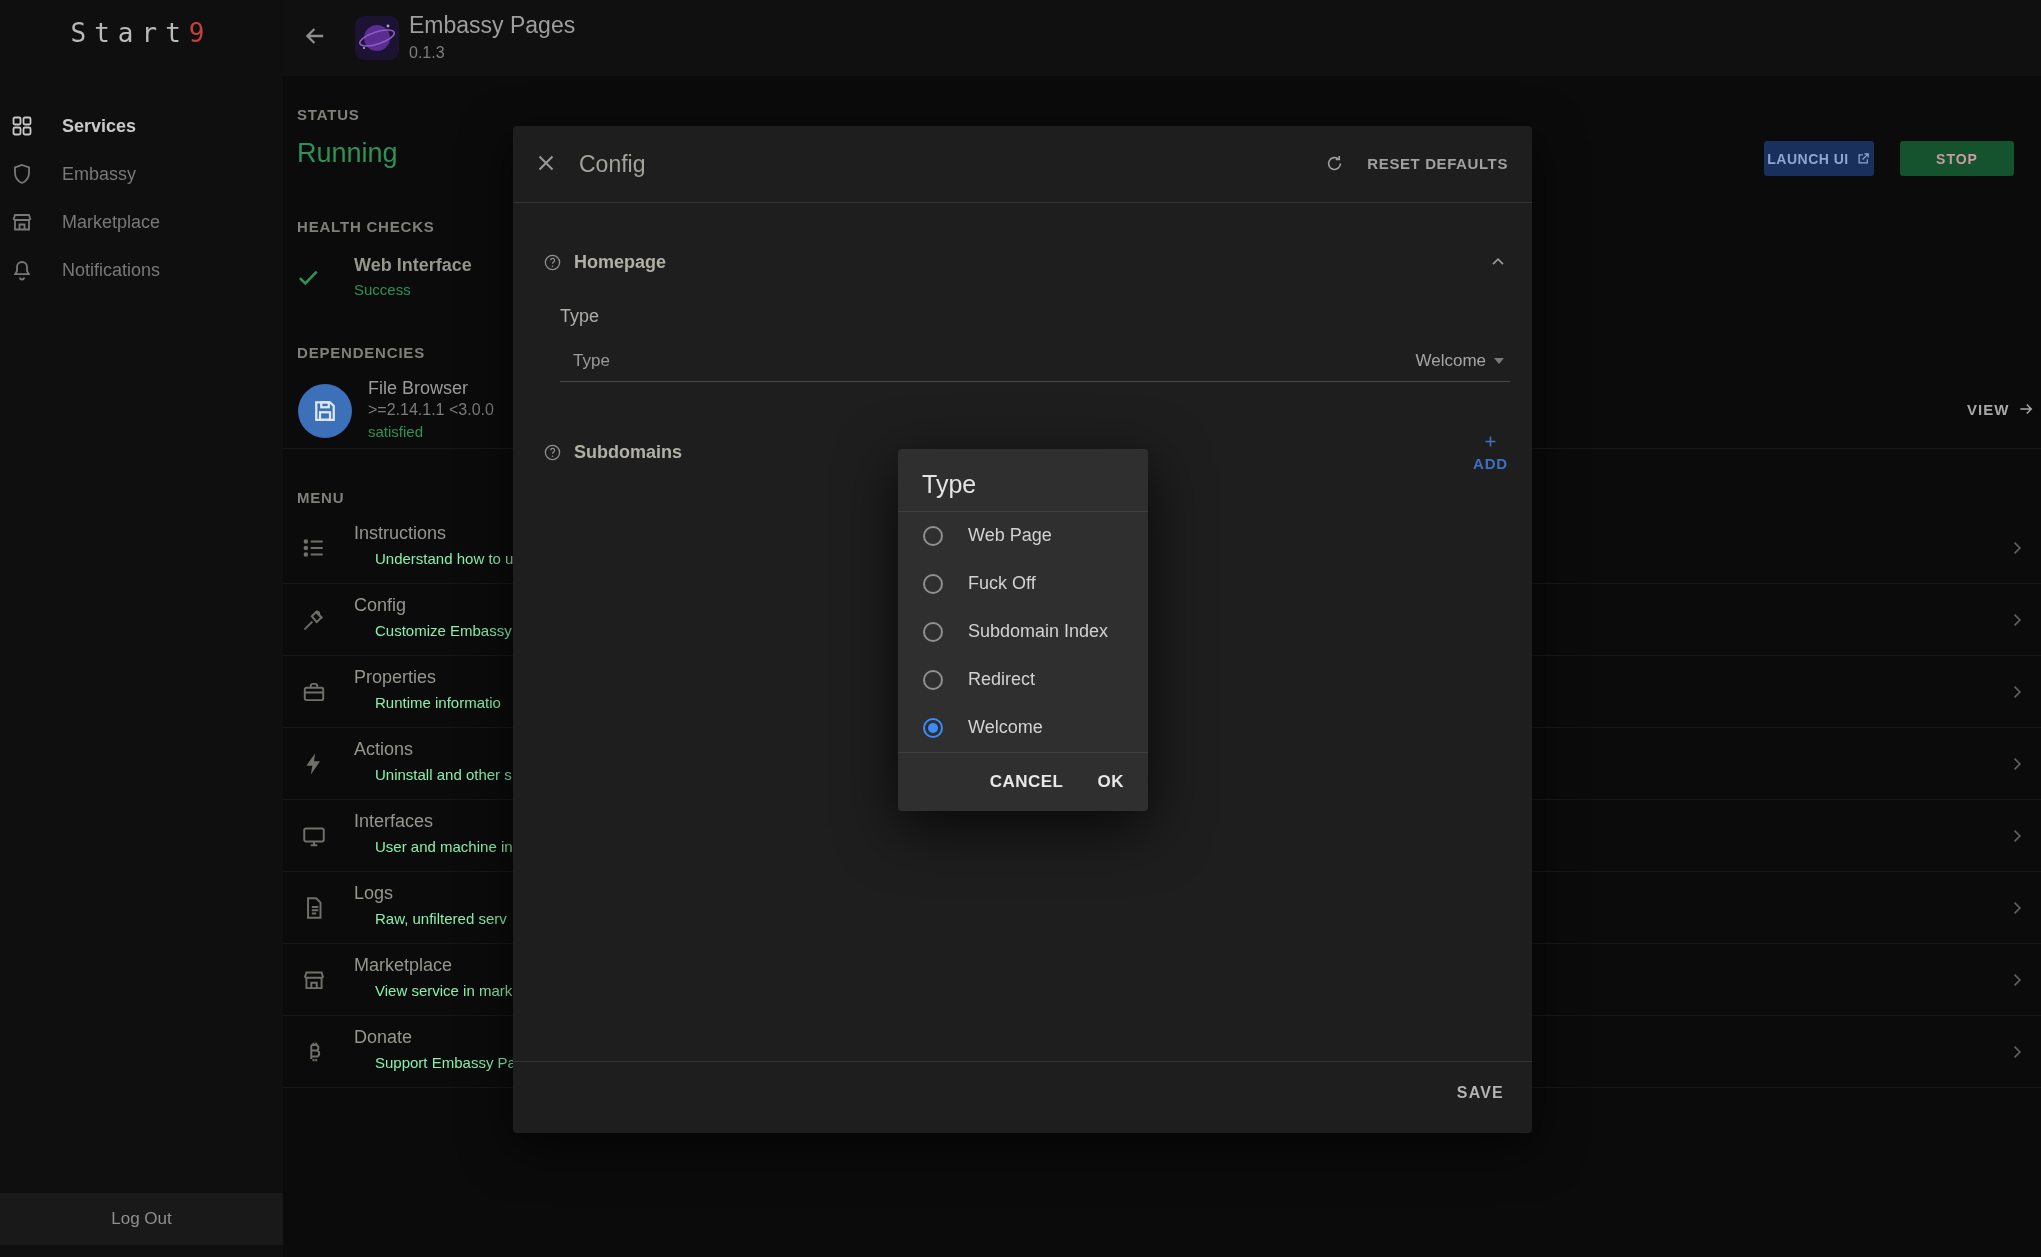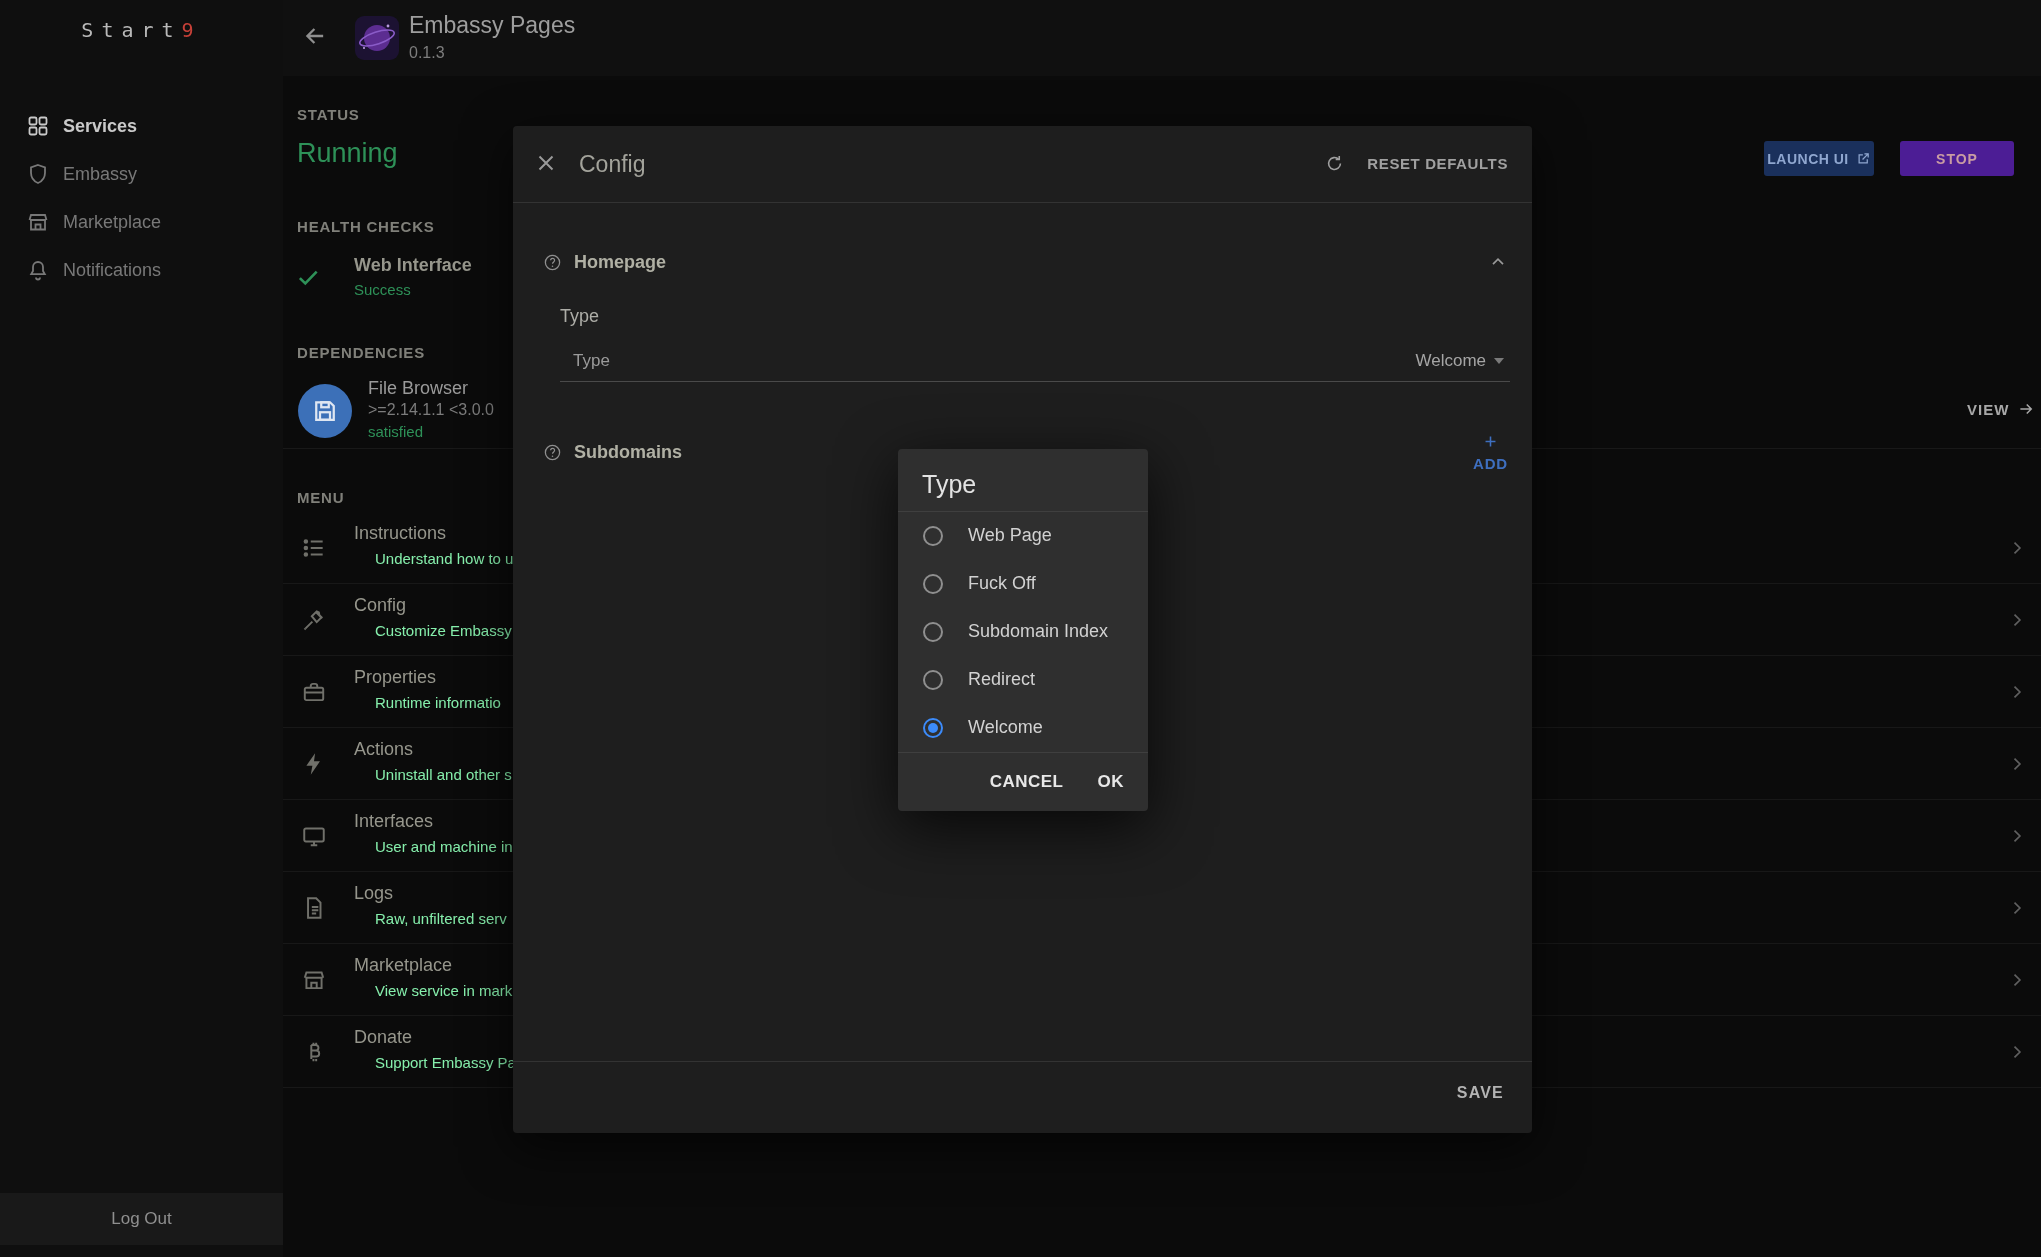--- a/index.html
+++ b/index.html
@@ -3,24 +3,24 @@
 <meta charset="utf-8">
 <style>
   * { margin:0; padding:0; box-sizing:border-box; }
   html,body { width:2041px; height:1257px; overflow:hidden; background:#060606;
     font-family:"Liberation Sans","DejaVu Sans",sans-serif; }
   .screen { position:relative; width:2041px; height:1257px; background:#0a0a0a; }
 
   
   .sidebar { position:absolute; left:0; top:0; bottom:0; width:283px; background:#0f0f0f; z-index:5; }
   .logo { position:absolute; top:18px; left:0; width:100%; text-align:center;
-    font-family:"DejaVu Sans Mono",monospace; font-size:20px; letter-spacing:8px; color:#b9b9b9; }
+    font-family:"DejaVu Sans Mono",monospace; font-size:26px; letter-spacing:8px; color:#b9b9b9; }
   .logo .logo-accent { color:#c64038; }
   .nav { position:absolute; top:102px; left:0; width:100%; }
-  .nav-item { height:48px; display:flex; align-items:center; padding-left:26px; gap:13px;
+  .nav-item { height:48px; display:flex; align-items:center; padding-left:10px; gap:28px;
     color:#787878; cursor:pointer; }
   .nav-item.active { color:#c9c9c9; }
   .nav-icon { width:24px; height:24px; display:inline-flex; }
   .nav-icon svg { width:24px; height:24px; }
   .nav-label { font-size:18px; font-weight:600; }
   .nav-item:not(.active) .nav-label { font-weight:400; }
   .logout { position:absolute; left:0; right:0; bottom:12px; height:52px; background:#191919;
     color:#8f8f8f; font-size:17px; display:flex; align-items:center; justify-content:center; cursor:pointer; }
 
   
@@ -34,21 +34,21 @@
   .app-version { position:absolute; left:126px; top:44px; font-size:16px; color:#7d7d7d; }
 
   .section-label { position:absolute; left:14px; font-size:15px; font-weight:700;
     letter-spacing:.8px; color:#80807a; }
   .status-value { position:absolute; left:14px; top:138px; font-size:27px; font-weight:500; color:#2e9158; }
 
   .btn-launch { position:absolute; left:1481px; top:141px; width:110px; height:35px; background:#1a305c;
     border-radius:3px; color:#8fa6cf; font-size:14px; font-weight:700; letter-spacing:.5px;
     display:flex; align-items:center; justify-content:center; gap:7px; cursor:pointer; }
   .btn-launch svg { width:15px; height:15px; }
-  .btn-stop { position:absolute; left:1617px; top:141px; width:114px; height:35px; background:#4c1d95;
+  .btn-stop { position:absolute; left:1617px; top:141px; width:114px; height:35px; background:#14532d;
     border-radius:3px; color:#c99ca3; font-size:14px; font-weight:700; letter-spacing:1px;
     display:flex; align-items:center; justify-content:center; cursor:pointer; }
 
   .check-icon { position:absolute; left:12px; top:264px; width:26px; height:26px; color:#2e9158; }
   .check-icon svg { width:26px; height:26px; }
   .hc-name { position:absolute; left:71px; top:255px; font-size:18px; font-weight:600; color:#96968c; }
   .hc-result { position:absolute; left:71px; top:281px; font-size:15px; color:#2e9158; }
 
   .dep-avatar { position:absolute; left:15px; top:384px; width:54px; height:54px; border-radius:50%;
     background:#3c70b8; display:flex; align-items:center; justify-content:center; }

